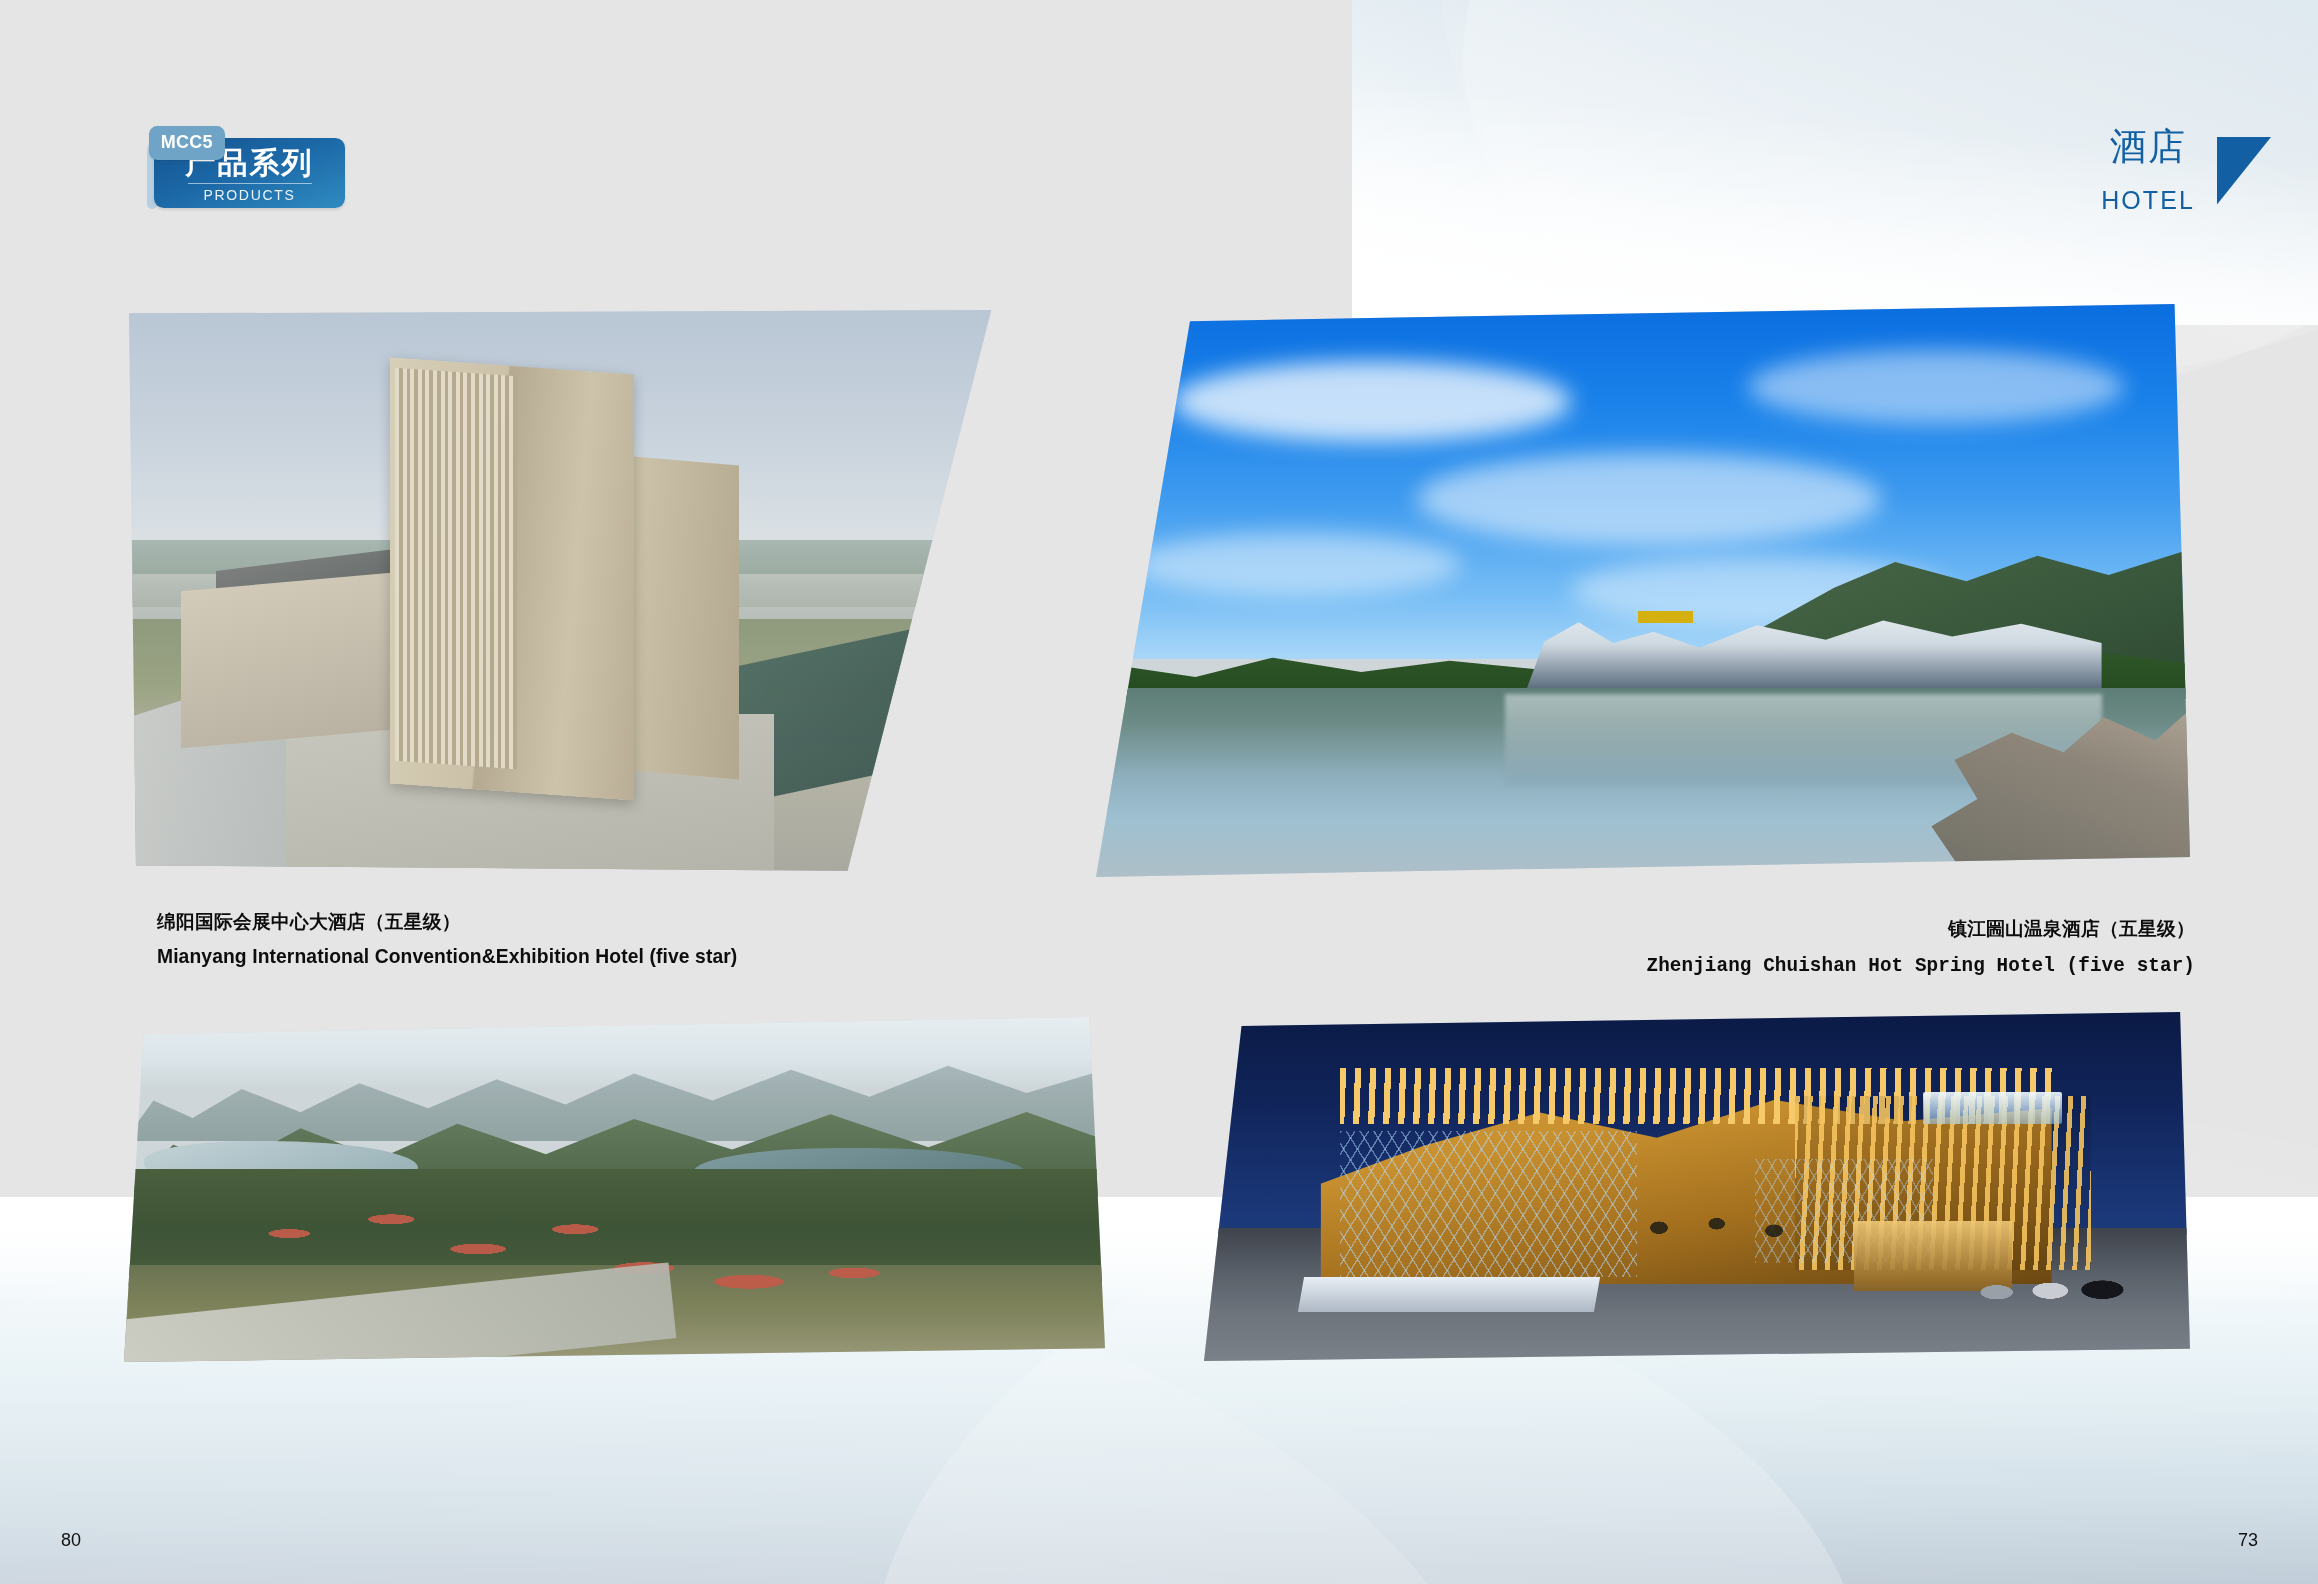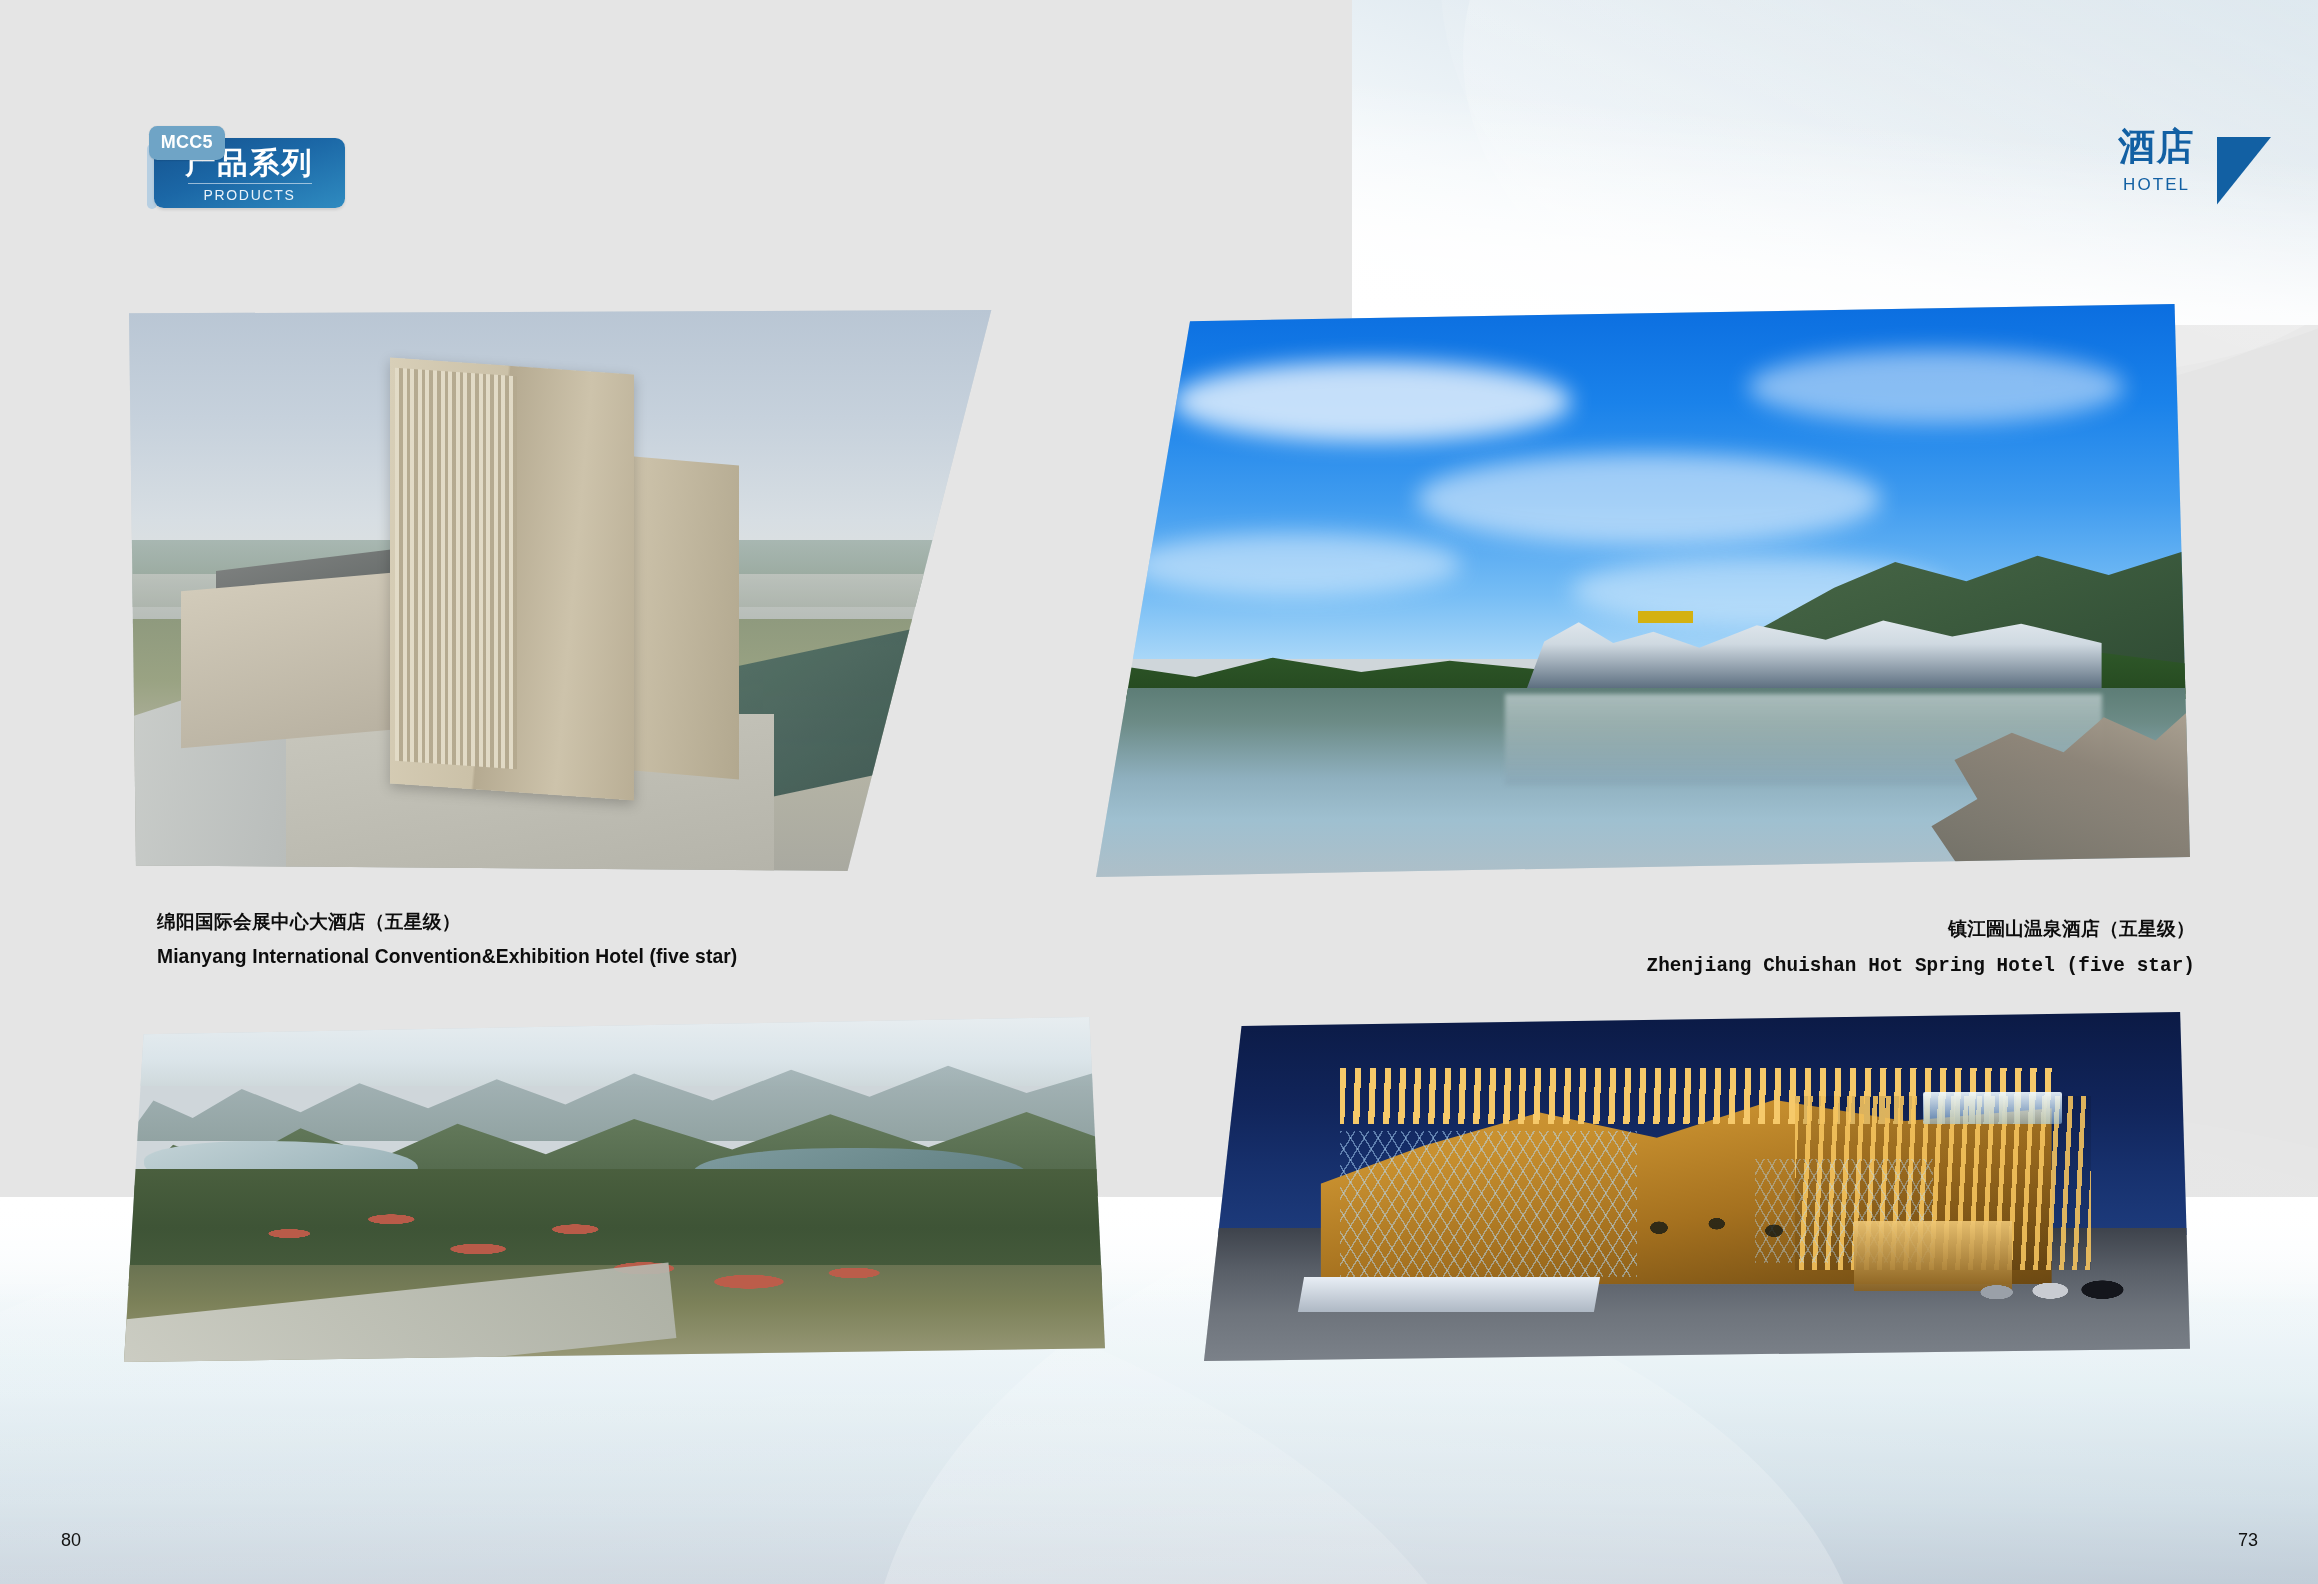--- a/index.html
+++ b/index.html
@@ -98,25 +98,25 @@
     position:absolute;display:block;border-radius:50%;
     border-style:solid;border-color:transparent;
   }
   .sw1{left:-104px;top:-7px;width:187px;height:88px;border-width:0 9.7px 0 0;border-right-color:#2f8bc0;}
   .sw2{left:-87px;top:-7px;width:187px;height:88px;border-width:0 7.6px 0 0;border-right-color:#8fb9d6;}
   .sw3{left:-72px;top:-7px;width:187px;height:88px;border-width:0 6.2px 0 0;border-right-color:#bcd6e8;}
 
   
   .hdr-hotel{position:absolute;right:124px;top:128px;text-align:center;}
   .hotel-cn{
-    font-size:37px;font-weight:bold;color:#1260a3;line-height:1;
+    font-size:37px;font-weight:normal;color:#1260a3;line-height:1;
     letter-spacing:1.4px;
   }
   .hotel-en{
-    font-size:17px;color:#1260a3;letter-spacing:2.1px;margin-top:11px;line-height:1;
+    font-size:25px;color:#1260a3;letter-spacing:2.1px;margin-top:23px;line-height:1;
   }
   .hotel-tri{
     position:absolute;right:-76px;top:9px;width:0;height:0;
     border-left:54px solid #1260a3;
     border-bottom:54px solid transparent;
     transform:scaleY(1.25);transform-origin:top left;
   }
 
   
   .photo{

